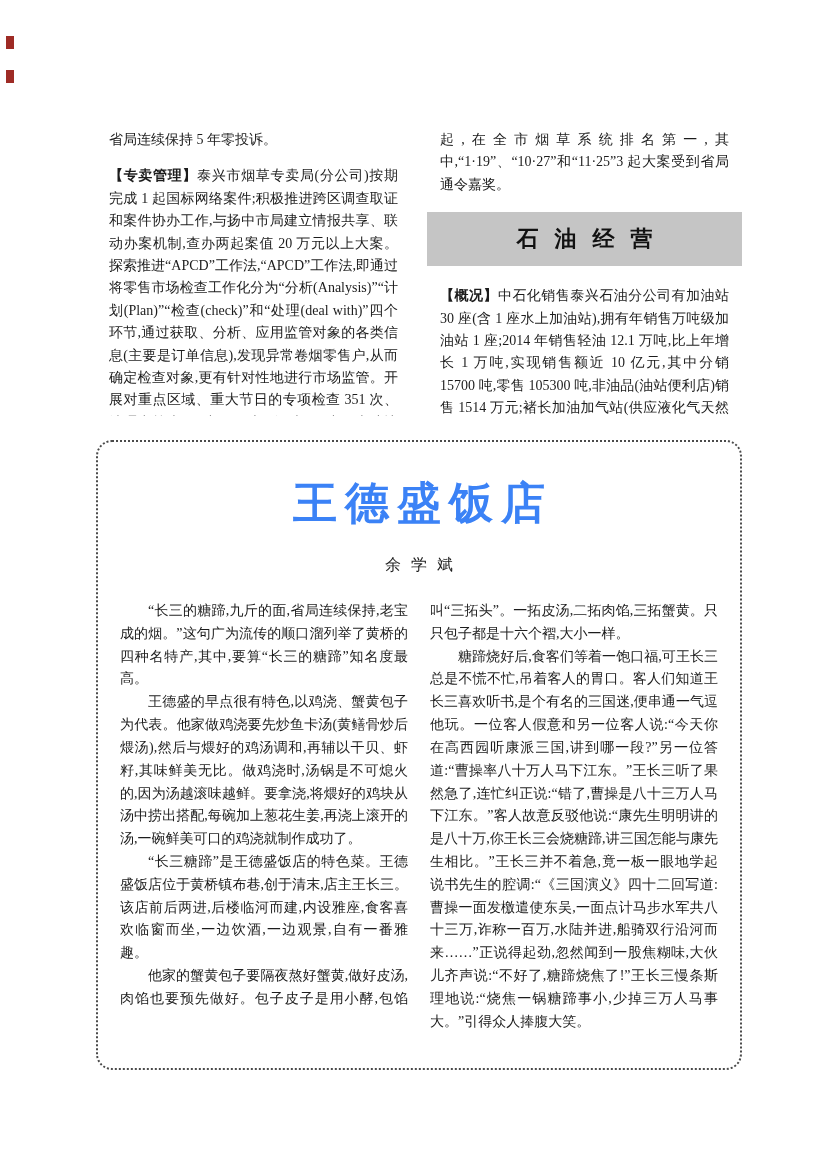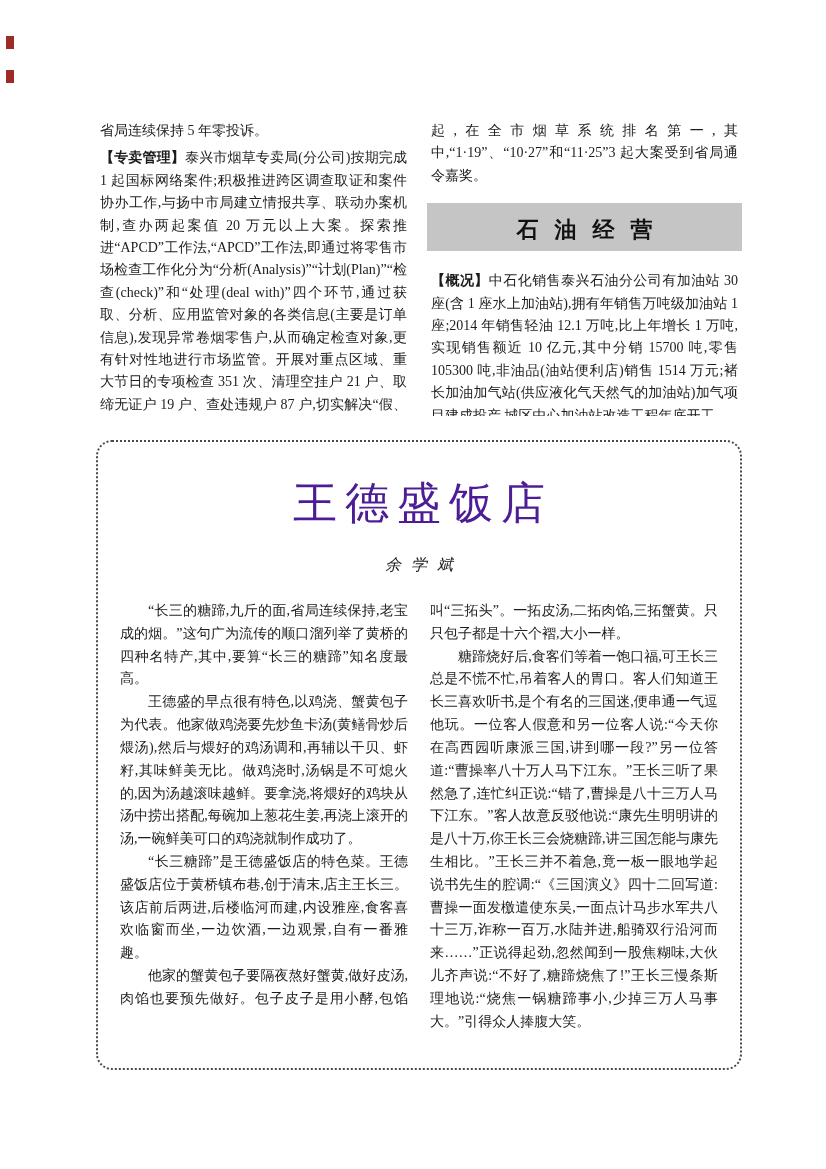--- a/index.html
+++ b/index.html
@@ -15,29 +15,29 @@
   }
   .scan-mark { position:absolute; left:6px; width:8px; background:#9e2b25; }
   .scan-mark.m1 { top:36px; height:13px; }
   .scan-mark.m2 { top:70px; height:13px; }
 
   .running-head { font-size:15px; letter-spacing:0.5px; }
   .head-rule { border-bottom:2.5px solid #111; margin-top:7px; }
 
   .top-columns { display:flex; gap:16px; margin-top:10px; height:300px; overflow:hidden; }
   .tcol { flex:1; font-size:14px; line-height:1.6; text-align:justify; }
-  .tcol p { margin:4px; }
+  .tcol p { margin:13px; }
   .entry-para { margin-top:22px; }
   .entry-label {
     font-family:Liberation Sans, sans-serif;
     font-weight:bold;
   }
   .section-banner {
     background:#c5c5c5;
-    height:48px; line-height:54px;
+    height:54px; line-height:54px;
     text-align:center;
     font-family:Liberation Sans, sans-serif;
     font-weight:bold; font-size:22px;
     letter-spacing:16px; text-indent:16px;
     margin:16px 0 18px;
     color:#111;
   }
   .byline { float:right; font-style:italic; }
 
   .article-box {
@@ -46,30 +46,29 @@
     border-radius:16px;
     height:630px;
     box-sizing:border-box;
     padding:32px 22px 18px;
     background:#ffffff;
   }
   .article-title {
     margin:0;
     text-align:center;
     font-size:44px;
-    font-weight:400;
+    font-weight:700;
     letter-spacing:8px; text-indent:8px;
-    color:#4c1d95;
+    color:#3b82f6;
   }
   .article-author {
     text-align:center;
     font-size:16px;
     letter-spacing:10px; text-indent:10px;
     margin:22px 0 24px;
-    font-style:italic;
   }
   .article-body {
     column-count:2;
     column-gap:22px;
     font-size:14px;
     line-height:1.63;
     text-align:justify;
     height:456px;
     overflow:hidden;
   }

